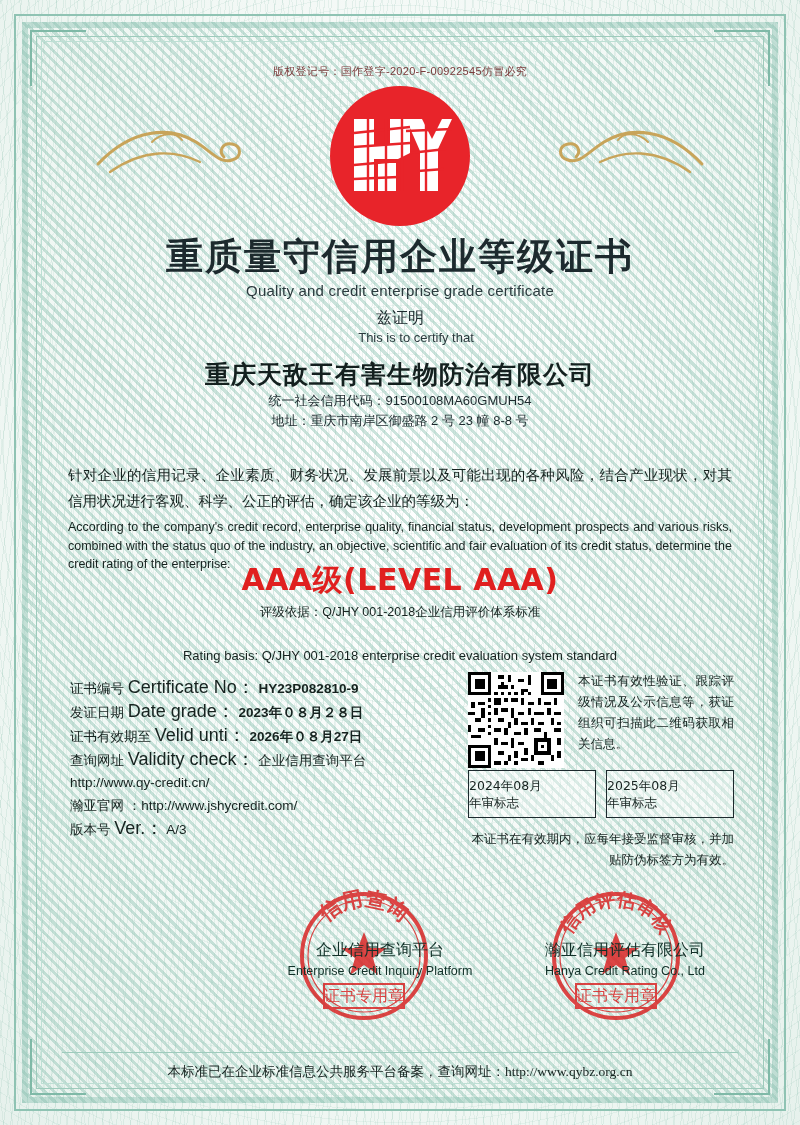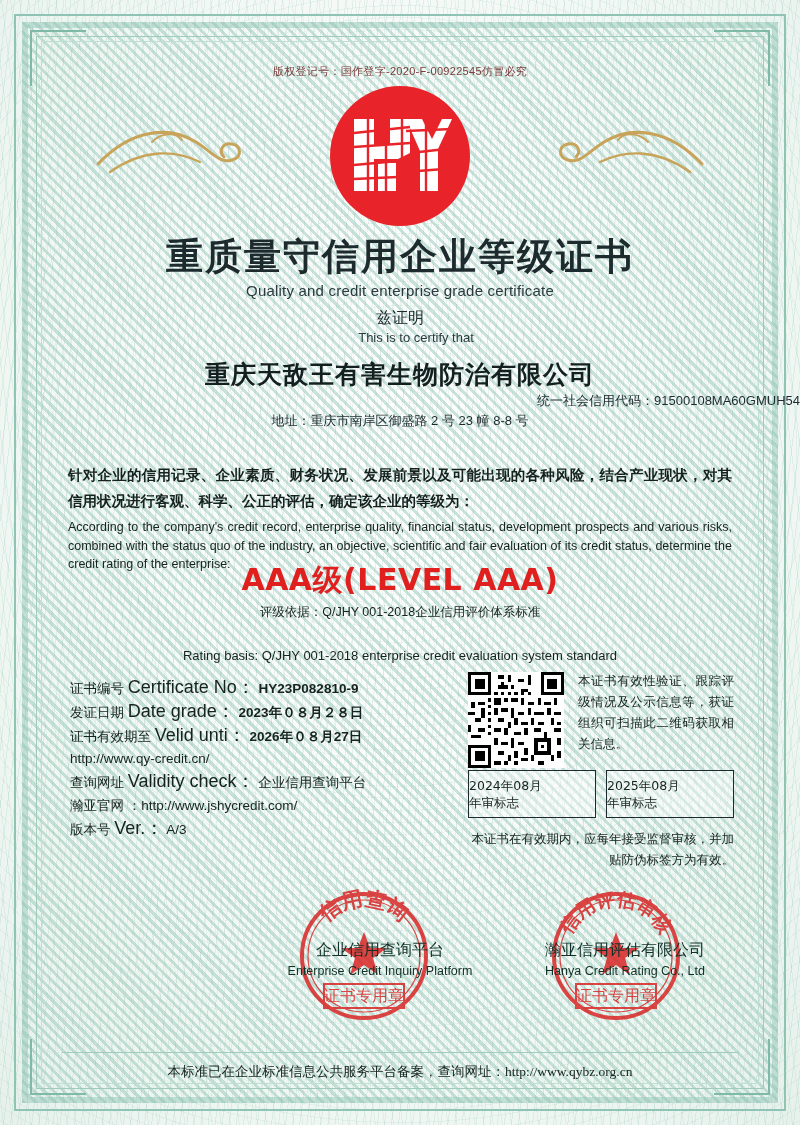--- a/index.html
+++ b/index.html
@@ -98,35 +98,34 @@
     position:absolute;top:330px;left:16px;width:100%;
     text-align:center;font-size:13px;color:#2b3a3e;
   }
   .company{
     position:absolute;top:358px;left:0;width:100%;
     text-align:center;font-size:25px;font-weight:bold;color:#14201f;letter-spacing:1px;
     font-family:"DejaVu Sans", sans-serif;
   }
   .code{
     position:absolute;top:392px;left:0;width:100%;
-    text-align:right;font-size:13px;color:#1d2a2e;
+    text-align:center;font-size:13px;color:#1d2a2e;
   }
   .address{
     position:absolute;top:412px;left:0;width:100%;
     text-align:center;font-size:13px;color:#1d2a2e;
   }
 
   .para{
     position:absolute;top:462px;left:68px;width:664px;
     color:#16221f;
   }
   .para .cn{
     font-size:14.5px;line-height:26px;text-align:justify;
     font-family:"DejaVu Sans", sans-serif;
-    font-weight:bold;
   }
   .para .en{
     margin-top:4px;
     font-size:12.5px;line-height:18.5px;text-align:justify;
   }
 
   .level{
     position:absolute;top:560px;left:0;width:100%;
     text-align:center;
     font-size:30px;font-weight:bold;color:#e0201f;letter-spacing:.5px;
@@ -287,26 +286,26 @@
       <div class="row">
         <span class="lbl-cn">发证日期</span>
         <span class="lbl-en">Date grade：</span>
         <span class="val">2023年０８月２８日</span>
       </div>
       <div class="row">
         <span class="lbl-cn">证书有效期至</span>
         <span class="lbl-en">Velid unti：</span>
         <span class="val">2026年０８月27日</span>
       </div>
-      <div class="row url">http://www.qy-credit.cn/</div>
       <div class="row">
         <span class="lbl-cn">查询网址</span>
         <span class="lbl-en">Validity check：</span>
         <span>企业信用查询平台</span>
       </div>
+      <div class="row url">http://www.qy-credit.cn/</div>
       <div class="row">
         <span class="lbl-cn">瀚亚官网</span>
         <span>：http://www.jshycredit.com/</span>
       </div>
       <div class="row">
         <span class="lbl-cn">版本号</span>
         <span class="lbl-en">Ver.：</span>
         <span>A/3</span>
       </div>
     </div>

